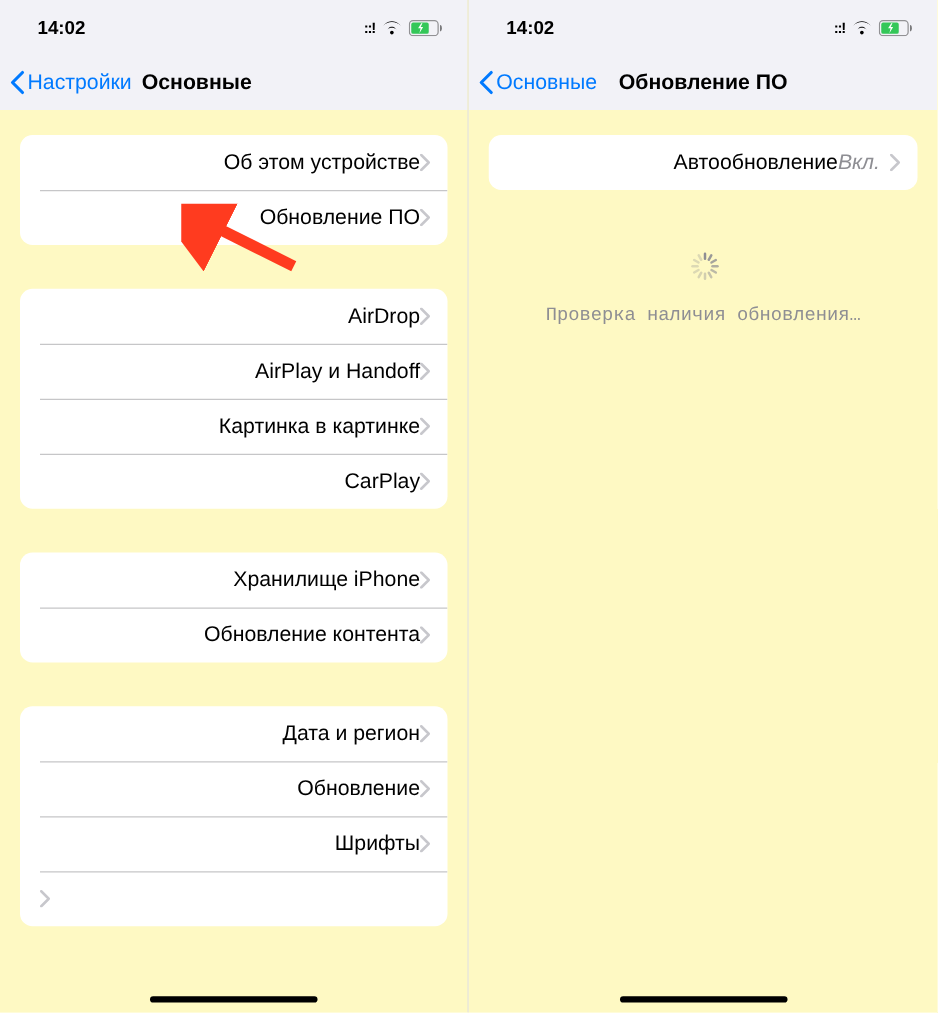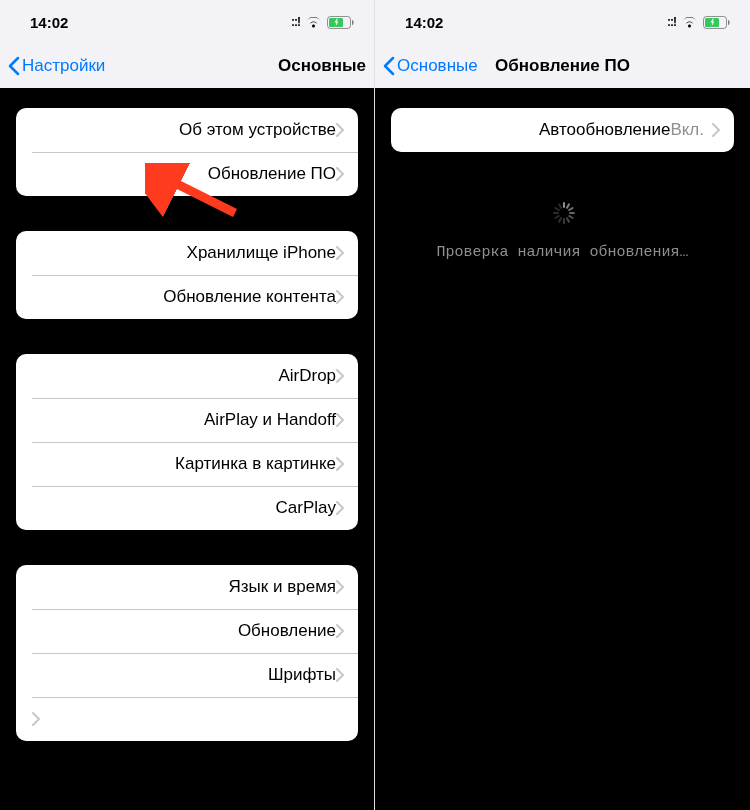--- a/index.html
+++ b/index.html
@@ -7,21 +7,21 @@
       font-family: -apple-system, BlinkMacSystemFont, 'Segoe UI', Helvetica, Arial, sans-serif;
       background: #fff;
       width: 750px;
       height: 810px;
       display: flex;
       overflow: hidden;
     }
     .screen {
       width: 409px;
       height: 810px;
-      background: #000000;
+      background: #fef9c3;
       position: relative;
       overflow: hidden;
     }
     .screen.left { border-right: 1px solid #e0e0e0; }
     
     .status-bar {
       height: 44px;
       display: flex;
       justify-content: space-between;
       align-items: center;
@@ -45,21 +45,20 @@
     }
     .wifi-icon svg, .battery-icon svg { display: block; }
     
     .nav {
       height: 44px;
       display: flex;
       align-items: center;
       padding: 0 8px;
       position: relative;
       background: #f2f2f7;
-      justify-content: space-between;
     }
     .nav-back {
       display: flex;
       align-items: center;
       color: #007aff;
       font-size: 17px;
       cursor: pointer;
       z-index: 2;
     }
     .nav-back svg { margin-right: 2px; }
@@ -106,20 +105,21 @@
     .row-label {
       flex: 1;
       font-size: 17px;
       color: #000;
       text-align: right;
     }
     .row-value {
       font-size: 17px;
       color: #8e8e93;
       margin-right: 8px;
+      font-style: italic;
     }
     .chevron {
       color: #c7c7cc;
       display: flex;
       align-items: center;
     }
     
     .loading-area {
       margin-top: 50px;
       text-align: center;
@@ -213,75 +213,75 @@
         <span class="chevron">
             <svg width="8" height="14" viewBox="0 0 8 14">
               <path d="M1 1l6 6-6 6" stroke="#c7c7cc" stroke-width="2" fill="none" stroke-linecap="round" stroke-linejoin="round"></path>
             </svg>
           </span>
       </div>
     </div>
 
     <div class="group">
       <div class="row">
+        <span class="row-label">AirDrop</span>
+        <span class="chevron">
+            <svg width="8" height="14" viewBox="0 0 8 14">
+              <path d="M1 1l6 6-6 6" stroke="#c7c7cc" stroke-width="2" fill="none" stroke-linecap="round" stroke-linejoin="round"></path>
+            </svg>
+          </span>
+      </div>
+      <div class="row">
+        <span class="row-label">AirPlay и Handoff</span>
+        <span class="chevron">
+            <svg width="8" height="14" viewBox="0 0 8 14">
+              <path d="M1 1l6 6-6 6" stroke="#c7c7cc" stroke-width="2" fill="none" stroke-linecap="round" stroke-linejoin="round"></path>
+            </svg>
+          </span>
+      </div>
+      <div class="row">
+        <span class="row-label">Картинка в картинке</span>
+        <span class="chevron">
+            <svg width="8" height="14" viewBox="0 0 8 14">
+              <path d="M1 1l6 6-6 6" stroke="#c7c7cc" stroke-width="2" fill="none" stroke-linecap="round" stroke-linejoin="round"></path>
+            </svg>
+          </span>
+      </div>
+      <div class="row">
+        <span class="row-label">CarPlay</span>
+        <span class="chevron">
+            <svg width="8" height="14" viewBox="0 0 8 14">
+              <path d="M1 1l6 6-6 6" stroke="#c7c7cc" stroke-width="2" fill="none" stroke-linecap="round" stroke-linejoin="round"></path>
+            </svg>
+          </span>
+      </div>
+    </div>
+
+    <div class="group">
+      <div class="row">
         <span class="row-label">Хранилище iPhone</span>
         <span class="chevron">
             <svg width="8" height="14" viewBox="0 0 8 14">
               <path d="M1 1l6 6-6 6" stroke="#c7c7cc" stroke-width="2" fill="none" stroke-linecap="round" stroke-linejoin="round"></path>
             </svg>
           </span>
       </div>
       <div class="row">
         <span class="row-label">Обновление контента</span>
         <span class="chevron">
             <svg width="8" height="14" viewBox="0 0 8 14">
               <path d="M1 1l6 6-6 6" stroke="#c7c7cc" stroke-width="2" fill="none" stroke-linecap="round" stroke-linejoin="round"></path>
             </svg>
           </span>
       </div>
     </div>
 
     <div class="group">
       <div class="row">
-        <span class="row-label">AirDrop</span>
-        <span class="chevron">
-            <svg width="8" height="14" viewBox="0 0 8 14">
-              <path d="M1 1l6 6-6 6" stroke="#c7c7cc" stroke-width="2" fill="none" stroke-linecap="round" stroke-linejoin="round"></path>
-            </svg>
-          </span>
-      </div>
-      <div class="row">
-        <span class="row-label">AirPlay и Handoff</span>
-        <span class="chevron">
-            <svg width="8" height="14" viewBox="0 0 8 14">
-              <path d="M1 1l6 6-6 6" stroke="#c7c7cc" stroke-width="2" fill="none" stroke-linecap="round" stroke-linejoin="round"></path>
-            </svg>
-          </span>
-      </div>
-      <div class="row">
-        <span class="row-label">Картинка в картинке</span>
-        <span class="chevron">
-            <svg width="8" height="14" viewBox="0 0 8 14">
-              <path d="M1 1l6 6-6 6" stroke="#c7c7cc" stroke-width="2" fill="none" stroke-linecap="round" stroke-linejoin="round"></path>
-            </svg>
-          </span>
-      </div>
-      <div class="row">
-        <span class="row-label">CarPlay</span>
-        <span class="chevron">
-            <svg width="8" height="14" viewBox="0 0 8 14">
-              <path d="M1 1l6 6-6 6" stroke="#c7c7cc" stroke-width="2" fill="none" stroke-linecap="round" stroke-linejoin="round"></path>
-            </svg>
-          </span>
-      </div>
-    </div>
-
-    <div class="group">
-      <div class="row">
-        <span class="row-label">Язык и время</span>
+        <span class="row-label">Дата и регион</span>
         <span class="chevron">
             <svg width="8" height="14" viewBox="0 0 8 14">
               <path d="M1 1l6 6-6 6" stroke="#c7c7cc" stroke-width="2" fill="none" stroke-linecap="round" stroke-linejoin="round"></path>
             </svg>
           </span>
       </div>
       <div class="row">
         <span class="row-label">Обновление</span>
         <span class="chevron">
             <svg width="8" height="14" viewBox="0 0 8 14">

